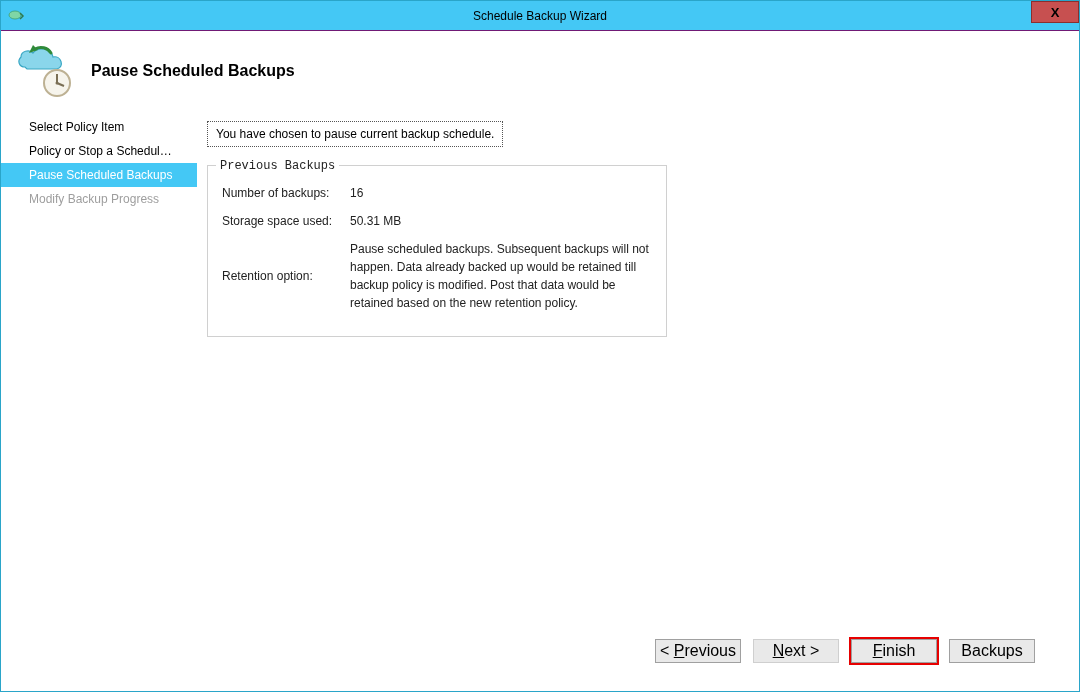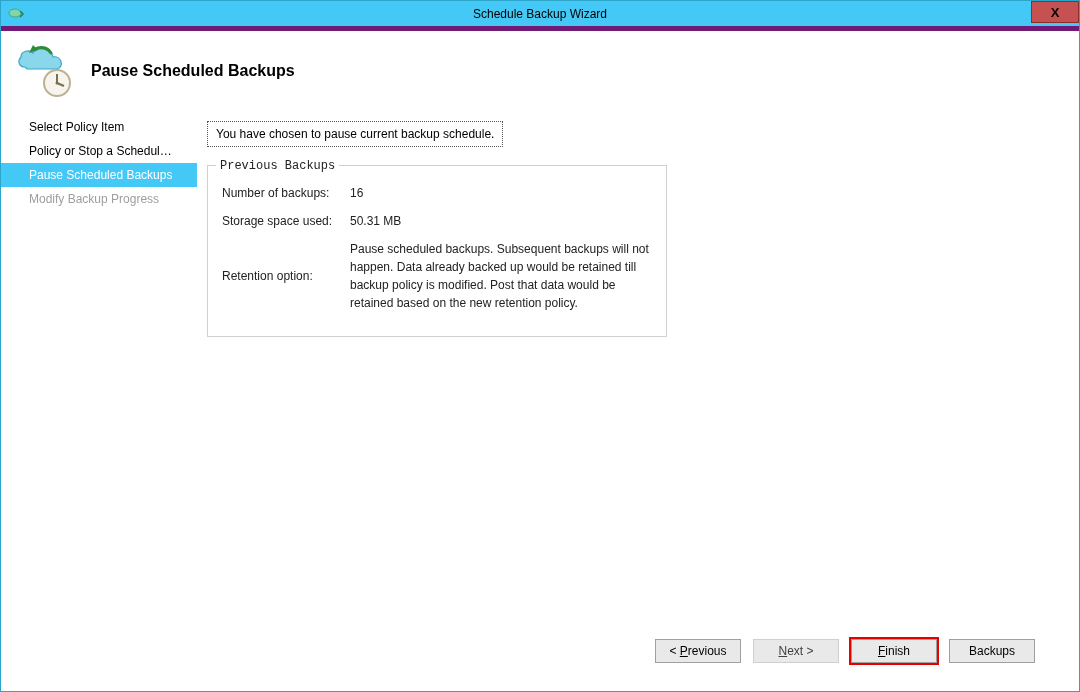--- a/index.html
+++ b/index.html
@@ -16,21 +16,21 @@
     display: flex;
     flex-direction: column;
     position: relative;
   }
   .titlebar {
     height: 30px;
     background: #44c8f5;
     display: flex;
     align-items: center;
     position: relative;
-    border-bottom: 5px solid #701a75;
+    border-bottom: 1px solid #701a75;
   }
   .titlebar .sys-icon {
     width: 20px; height: 20px;
     margin-left: 6px;
     display: flex; align-items: center; justify-content: center;
   }
   .titlebar .title {
     position: absolute;
     left: 0; right: 0;
     text-align: center;
@@ -143,27 +143,27 @@
     display: flex;
     justify-content: flex-end;
     align-items: center;
     padding-right: 24px;
     gap: 12px;
   }
   .btn {
     width: 86px; height: 24px;
     border: 1px solid #a0a0a0;
     background: #e9e9e9;
-    font-size: 12px;
+    font-size: 16px;
     display: flex; align-items: center; justify-content: center;
     cursor: pointer;
     color: #000;
   }
   .btn.disabled {
-    color: #404040;
+    color: #000000;
     border-color: #cfcfcf;
     cursor: default;
     text-align: center;
   }
   .btn.highlight {
     outline: 2px solid #e60000;
     outline-offset: 0;
   }
   .mn { text-decoration: underline; }
 </style>

